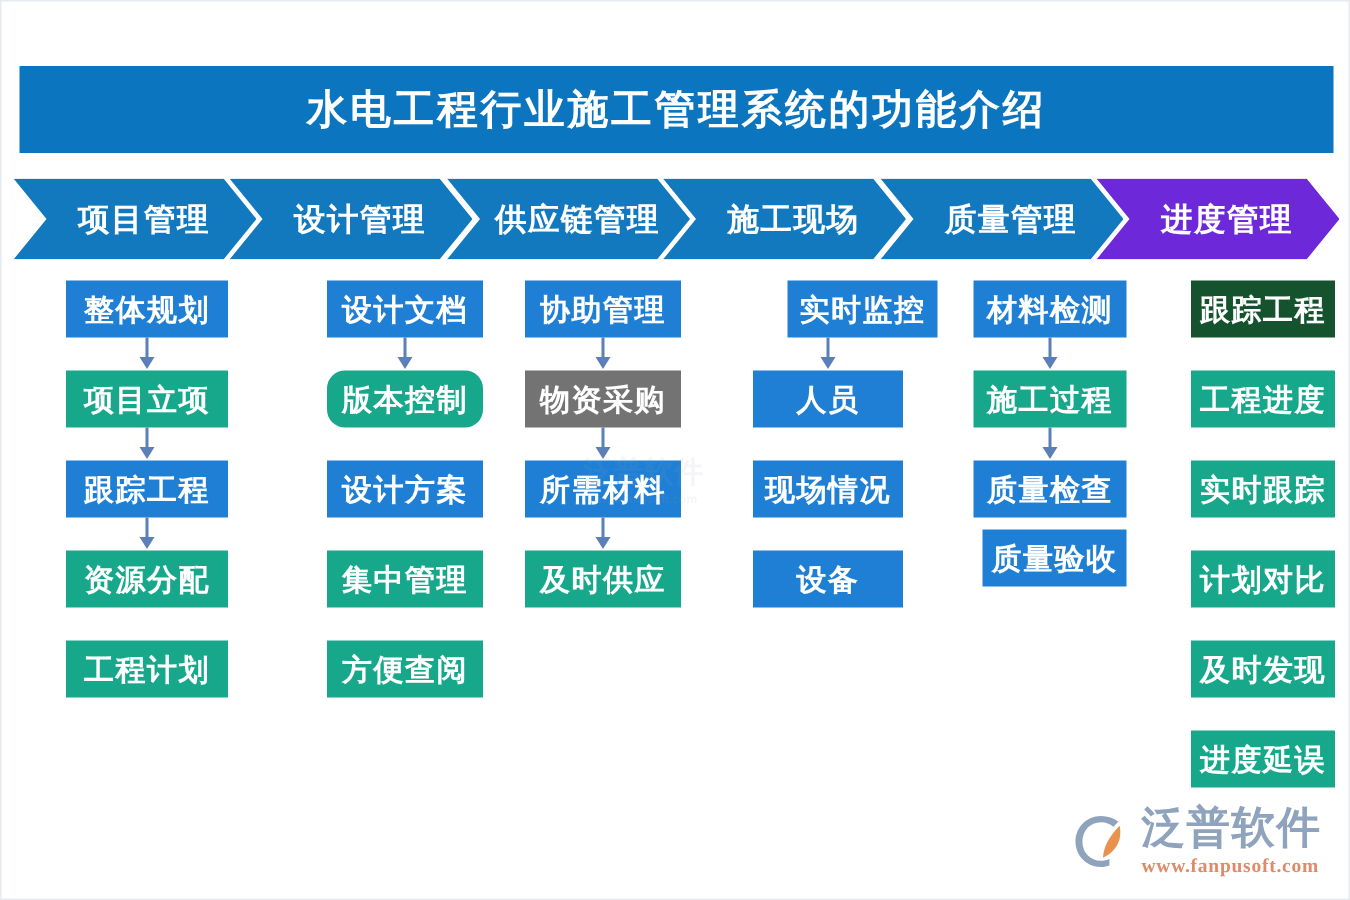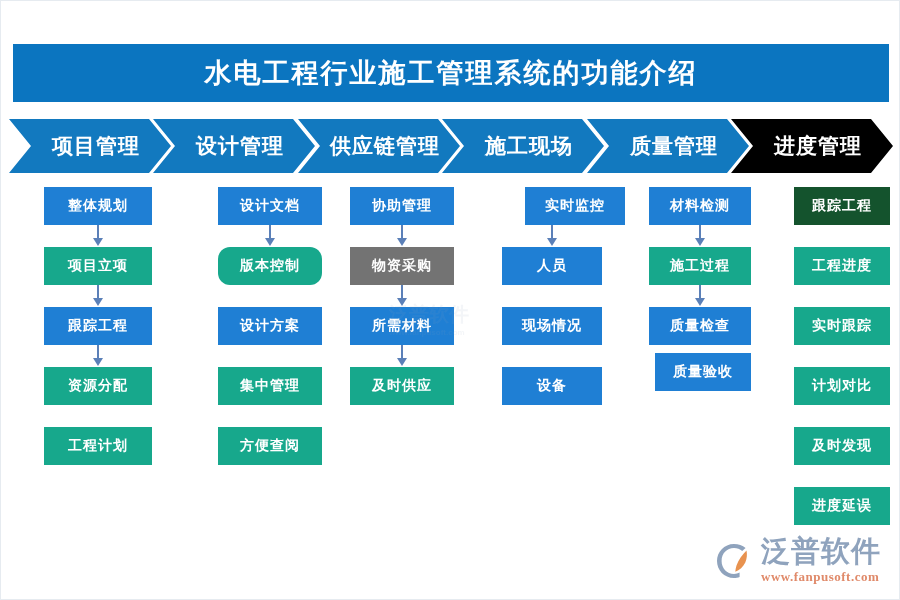--- a/index.html
+++ b/index.html
@@ -87,21 +87,21 @@
   }
   .node-wrap {
     position: relative;
   }
   .node {
     height: 38px;
     display: flex;
     align-items: center;
     justify-content: center;
     color: #ffffff;
-    font-size: 14px;
+    font-size: 20px;
     font-weight: bold;
     font-family: "DejaVu Serif", "Liberation Serif", serif;
     letter-spacing: 1px;
     white-space: nowrap;
     margin: 0 auto;
   }
   .node.blue  { background: #1f7fd4; }
   .node.teal  { background: #17a88c; }
 
   .connector {
@@ -208,21 +208,21 @@
       </div>
       <div class="chevron" style="left: 289px; width: 162px; background: rgb(18, 121, 191);">
         <span class="chevron-label">供应链管理</span>
       </div>
       <div class="chevron" style="left: 433px; width: 162px; background: rgb(18, 121, 191);">
         <span class="chevron-label">施工现场</span>
       </div>
       <div class="chevron" style="left: 578px; width: 162px; background: rgb(18, 121, 191);">
         <span class="chevron-label">质量管理</span>
       </div>
-      <div class="chevron" style="left: 722px; width: 162px; background: #000000; text-align: right;">
+      <div class="chevron" style="left: 722px; width: 162px; background: #6d28d9; text-align: right;">
         <span class="chevron-label">进度管理</span>
       </div>
     </div>
 
   <div id="columns">
       <div class="column" style="left: 22px;">
         <div class="node-wrap">
           <div class="node blue" style="width: 108px; background: rgb(31, 127, 212);">整体规划</div>
         </div>
         <div class="connector">

